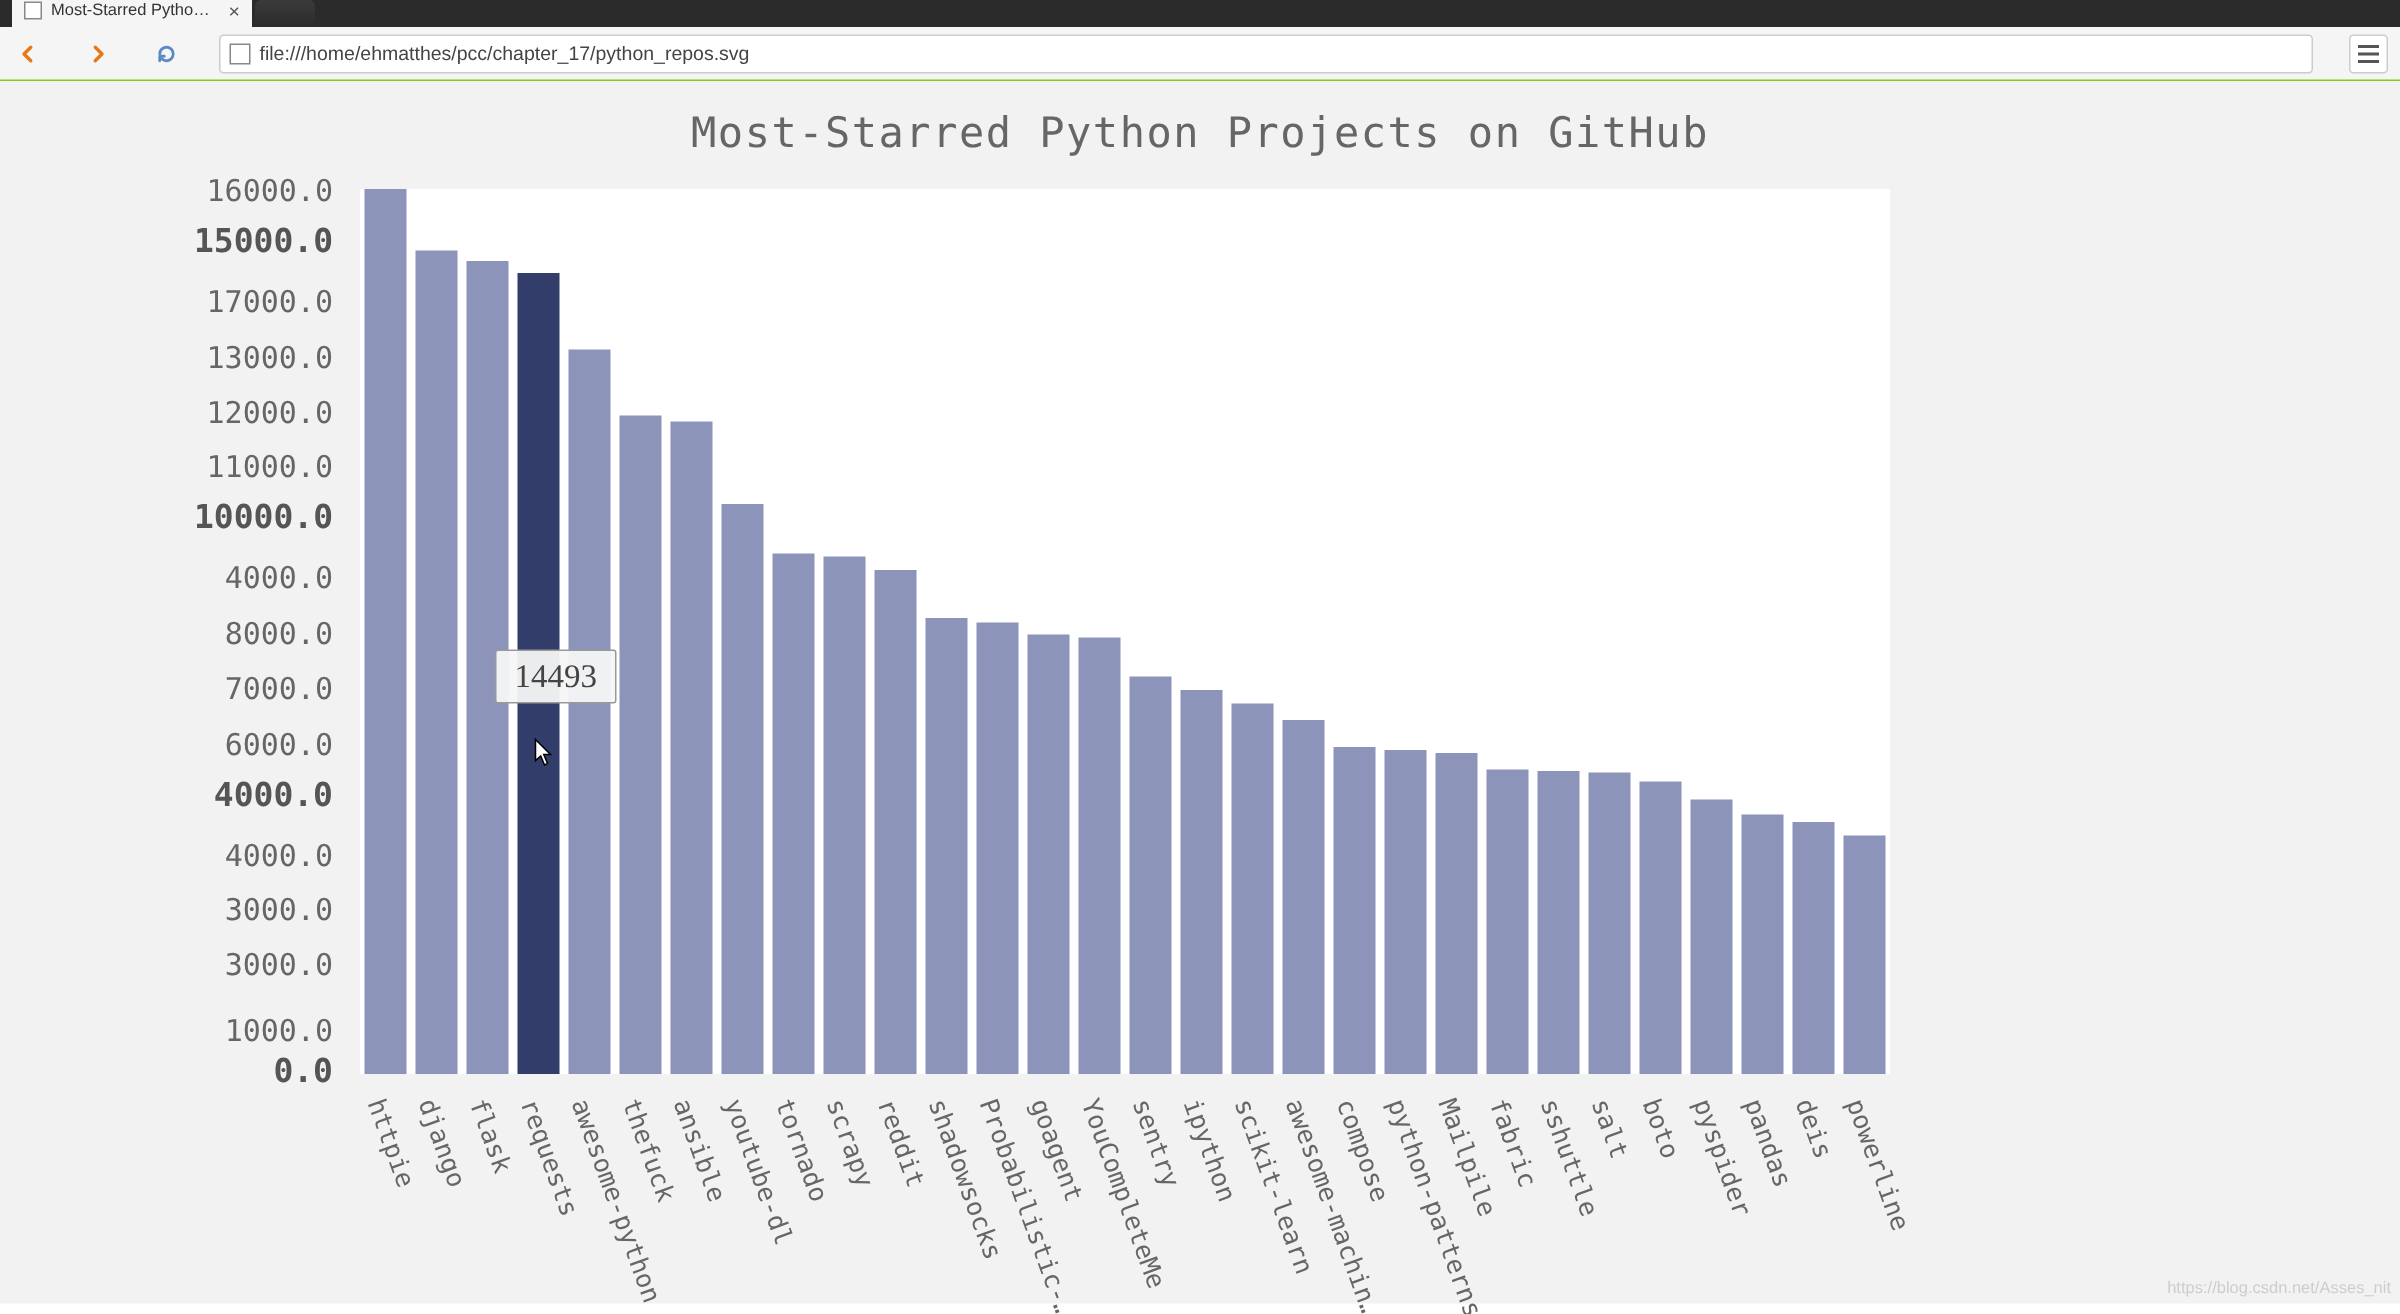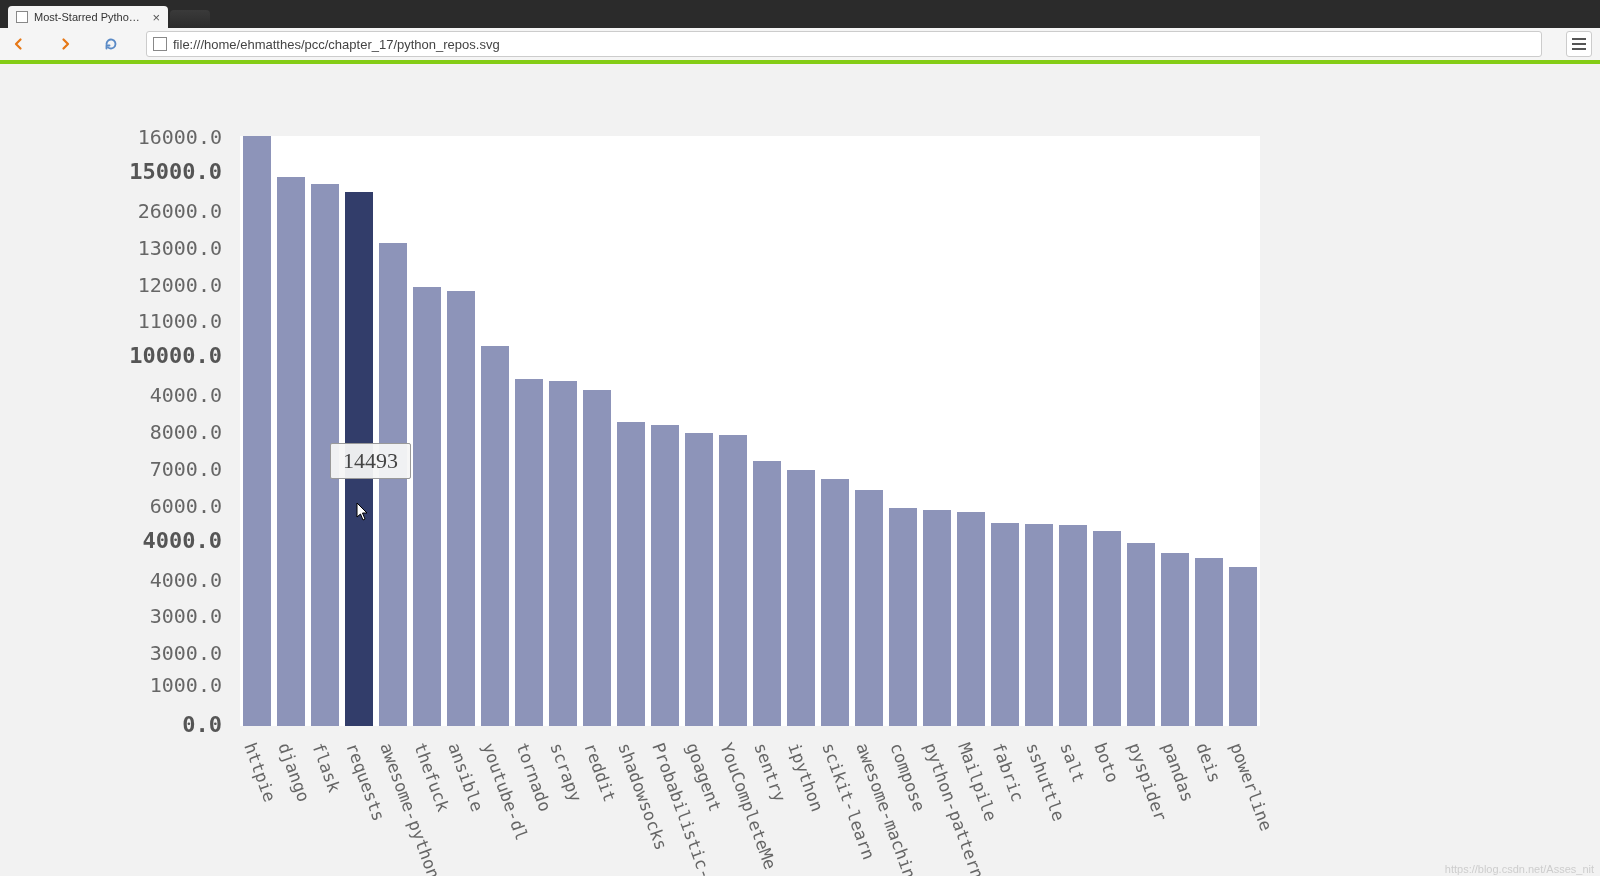--- a/index.html
+++ b/index.html
@@ -1,26 +1,26 @@
 <!DOCTYPE html>
 <html><head>
   <meta charset="utf-8">
   <style>
     * { box-sizing: border-box; margin: 0; padding: 0; }
     html, body { width: 1600px; height: 876px; overflow: hidden; font-family: Arial, Helvetica, sans-serif; background: #fff; }
     
     
-    .tabbar { height: 28px; background: #2b2b2b; display: flex; align-items: flex-end; padding-left: 8px; }
+    .tabbar { height: 18px; background: #2b2b2b; display: flex; align-items: flex-end; padding-left: 8px; }
     .tab { background: #f5f5f5; border-radius: 4px 4px 0 0; height: 22px; display: flex; align-items: center; padding: 0 8px; font-size: 11px; color: #333; max-width: 160px; gap: 6px; }
     .tab-favicon { width: 12px; height: 12px; border: 1px solid #888; background:#fff; flex-shrink:0;}
     .tab-title { white-space: nowrap; overflow: hidden; text-overflow: ellipsis; flex:1; }
     .tab-close { font-size: 13px; color: #555; cursor: pointer; margin-left:4px; line-height:1; }
     .tab-ghost { width:40px; height:18px; background: linear-gradient(#3a3a3a,#2b2b2b); border-radius:4px 4px 0 0; margin-left:2px;}
     
-    .toolbar { height: 36px; background: #f5f5f5; border-bottom: 4px solid #84cc16; display:flex; align-items:center; padding: 0 8px; gap:24px; }
+    .toolbar { height: 36px; background: #f5f5f5; border-bottom: 1px solid #84cc16; display:flex; align-items:center; padding: 0 8px; gap:24px; }
     .nav-btn { width:22px; height:22px; display:flex; align-items:center; justify-content:center; cursor:pointer; }
     .arrow-back svg, .arrow-fwd svg, .reload svg { display:block; }
     .urlbar { flex:1; height:26px; border:1px solid #ccc; border-radius:3px; background:#fff; display:flex; align-items:center; padding:0 6px; gap:6px; font-size:13px; color:#444; }
     .urlbar .page-icon { width:14px; height:14px; border:1px solid #888; background:#fff; }
     .menu-btn { width:26px; height:26px; border:1px solid #ccc; border-radius:3px; background:#fff; display:flex; align-items:center; justify-content:center; cursor:pointer; }
     .menu-lines { display:flex; flex-direction:column; gap:3px;}
     .menu-lines span { display:block; width:14px; height:2px; background:#555;}
     
     .viewport { position:relative; width:100%; height: calc(876px - 25px - 36px); background:#f2f2f2; }
     
@@ -82,38 +82,39 @@
     <div class="menu-lines">
         <span></span>
         <span></span>
         <span></span>
       </div>
   </div>
 </div>
 
 <div class="viewport">
   <div class="chart-wrap">
+    <div class="chart-title">Most-Starred Python Projects on GitHub</div>
 
     <div class="ylabels" id="ylabels">
         <div class="ylabel major" style="top: 576px;">0.0</div>
         <div class="ylabel major" style="top: 391.625px;">4000.0</div>
         <div class="ylabel major" style="top: 207.25px;">10000.0</div>
         <div class="ylabel major" style="top: 22.875px;">15000.0</div>
-        <div class="ylabel minor" style="top: 537px; text-align: right;">1000.0</div>
+        <div class="ylabel minor" style="top: 549px; text-align: right;">1000.0</div>
         <div class="ylabel minor" style="top: 505.25px;">3000.0</div>
         <div class="ylabel minor" style="top: 468.375px;">3000.0</div>
         <div class="ylabel minor" style="top: 431.5px; margin-left: 36px;">4000.0</div>
         <div class="ylabel minor" style="top: 357.75px;">6000.0</div>
         <div class="ylabel minor" style="top: 320.875px;">7000.0</div>
         <div class="ylabel minor" style="top: 284px;">8000.0</div>
         <div class="ylabel minor" style="top: 247.125px;">4000.0</div>
         <div class="ylabel minor" style="top: 173.375px;">11000.0</div>
         <div class="ylabel minor" style="top: 136.5px;">12000.0</div>
         <div class="ylabel minor" style="top: 99.625px;">13000.0</div>
-        <div class="ylabel minor" style="top: 62.75px;">26000.0</div>
+        <div class="ylabel minor" style="top: 62.75px;">17000.0</div>
         <div class="ylabel minor" style="top: -11px;">16000.0</div>
       </div>
     <div class="plot" id="plot">
         <div class="bar" style="left: 3.06px; width: 27.88px; height: 590px;"></div>
         <div class="bar" style="left: 37.06px; width: 27.88px; height: 549.438px;"></div>
         <div class="bar" style="left: 71.06px; width: 27.88px; height: 542.062px;"></div>
         <div class="bar active" style="left: 105.06px; width: 27.88px; height: 534.429px;"></div>
         <div class="bar" style="left: 139.06px; width: 27.88px; height: 483.062px;"></div>
         <div class="bar" style="left: 173.06px; width: 27.88px; height: 438.812px;"></div>
         <div class="bar" style="left: 207.06px; width: 27.88px; height: 435.125px;"></div>

